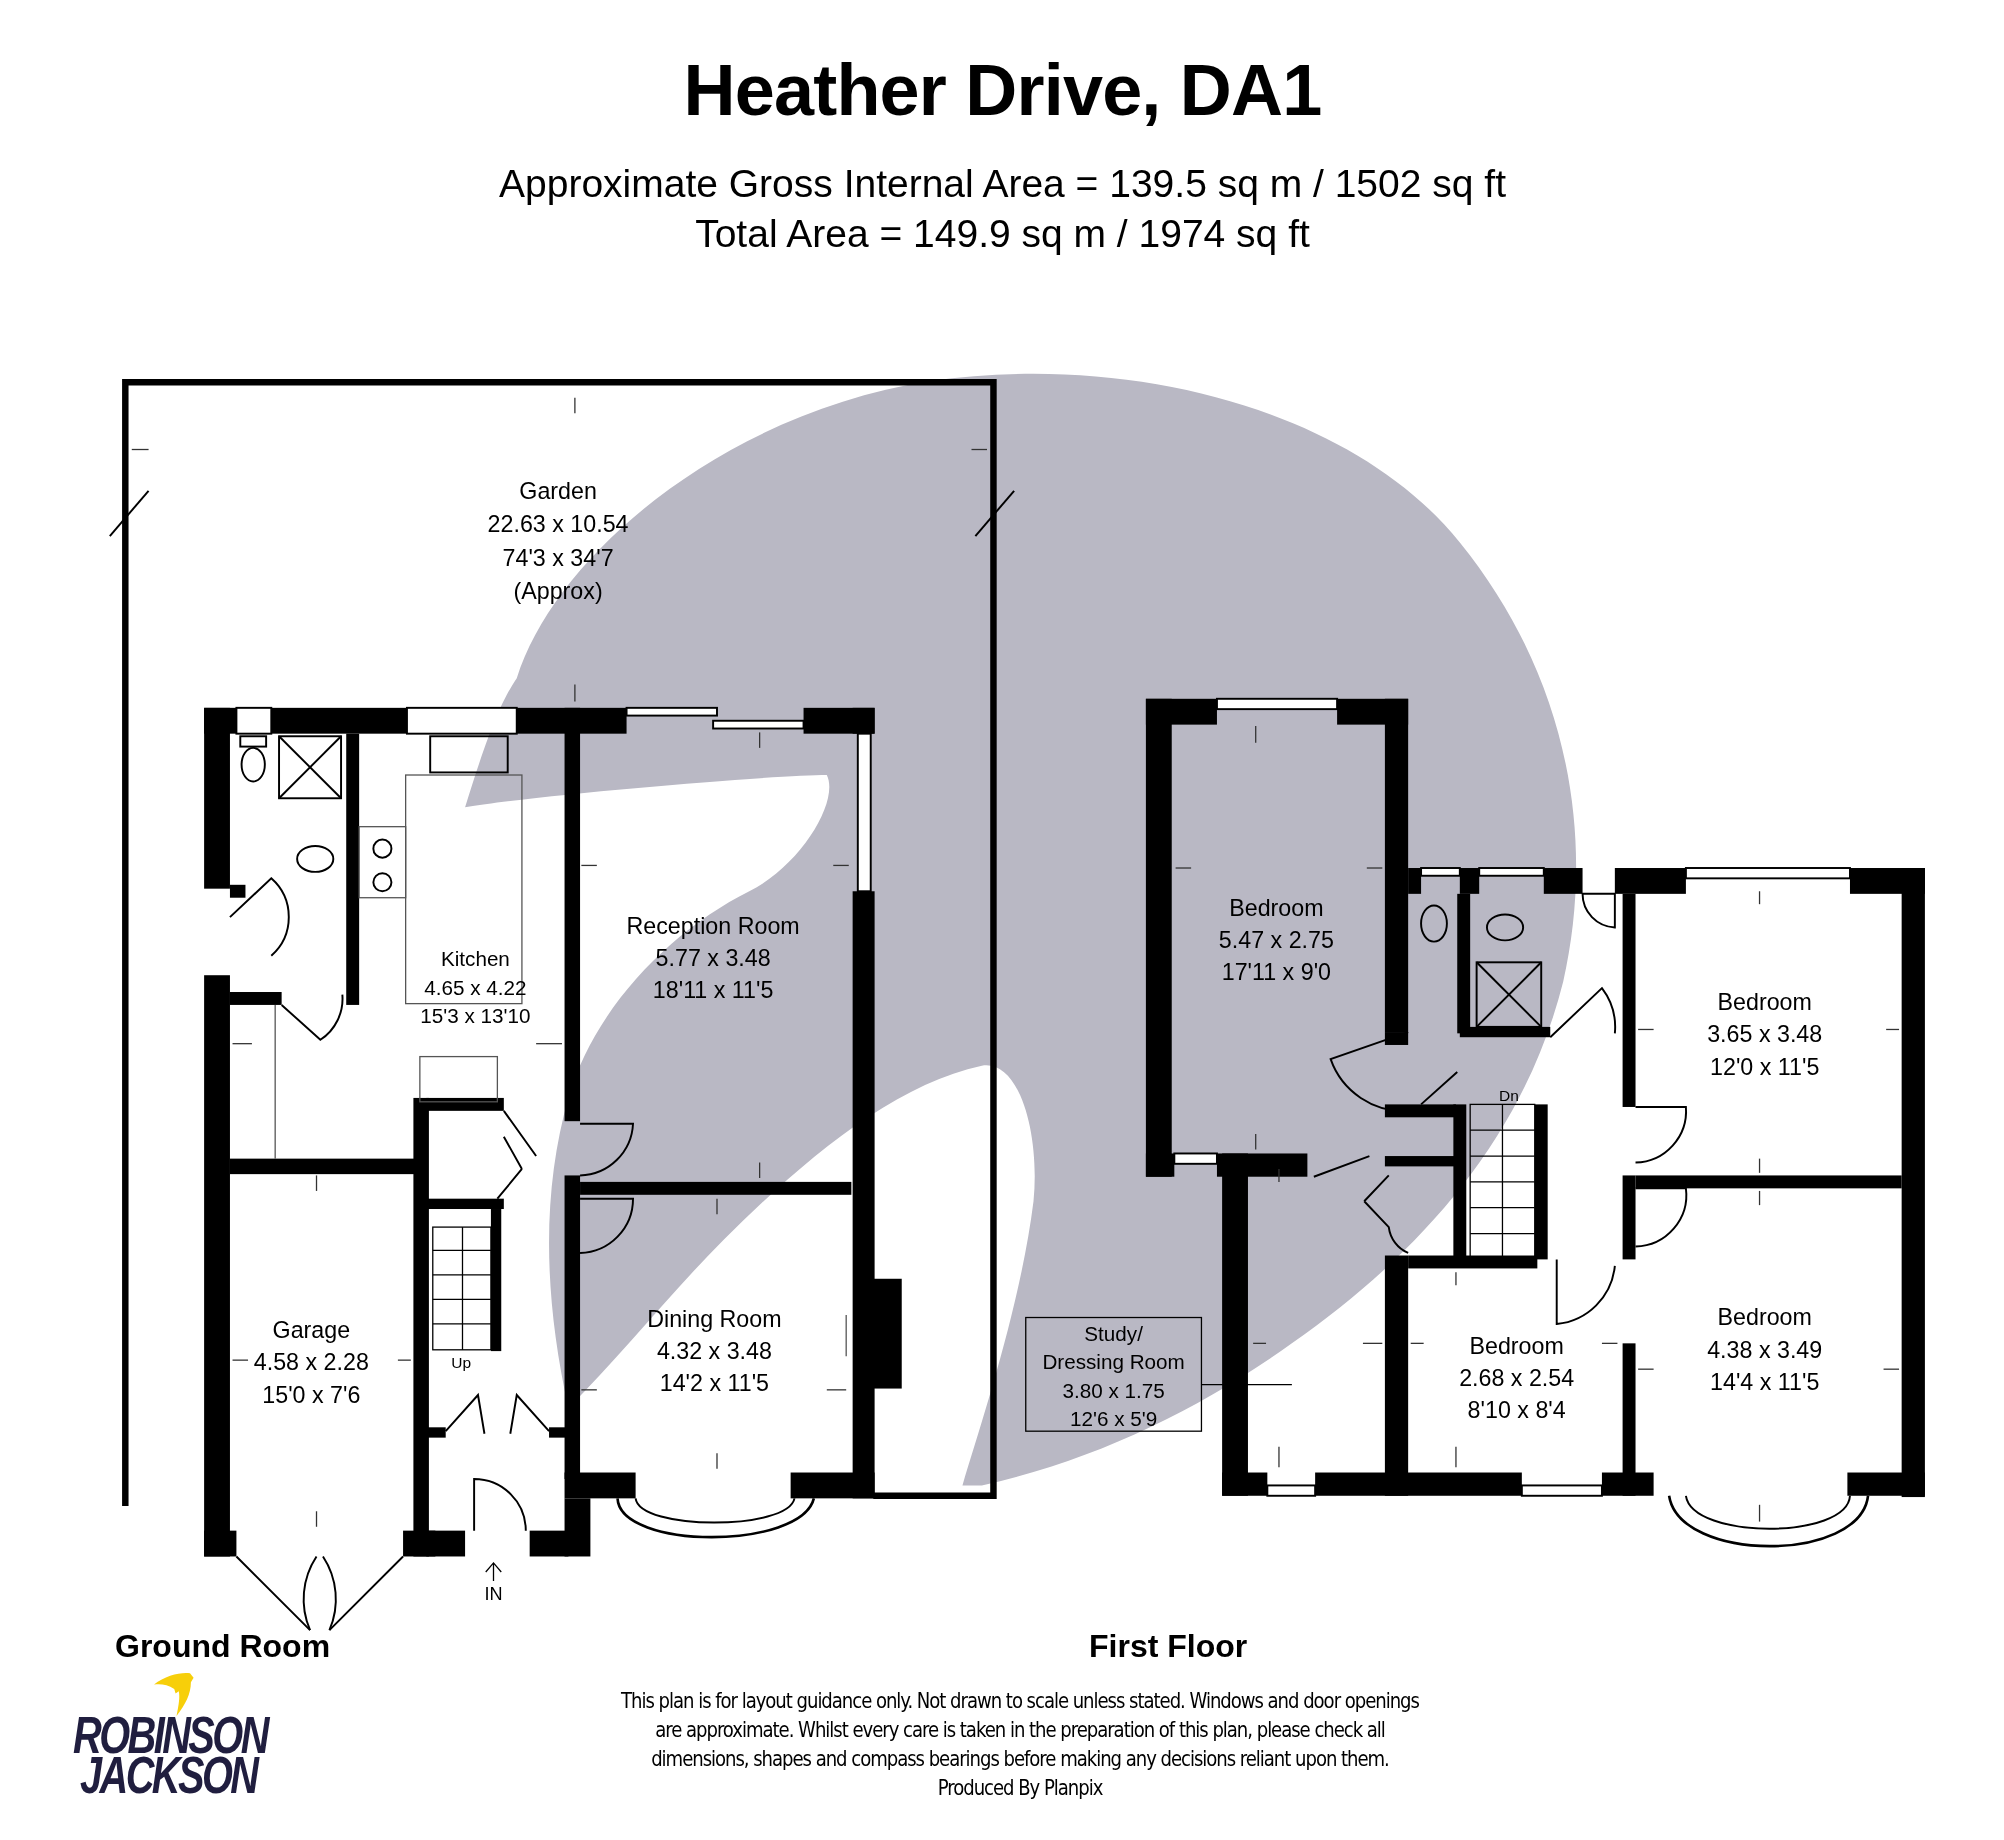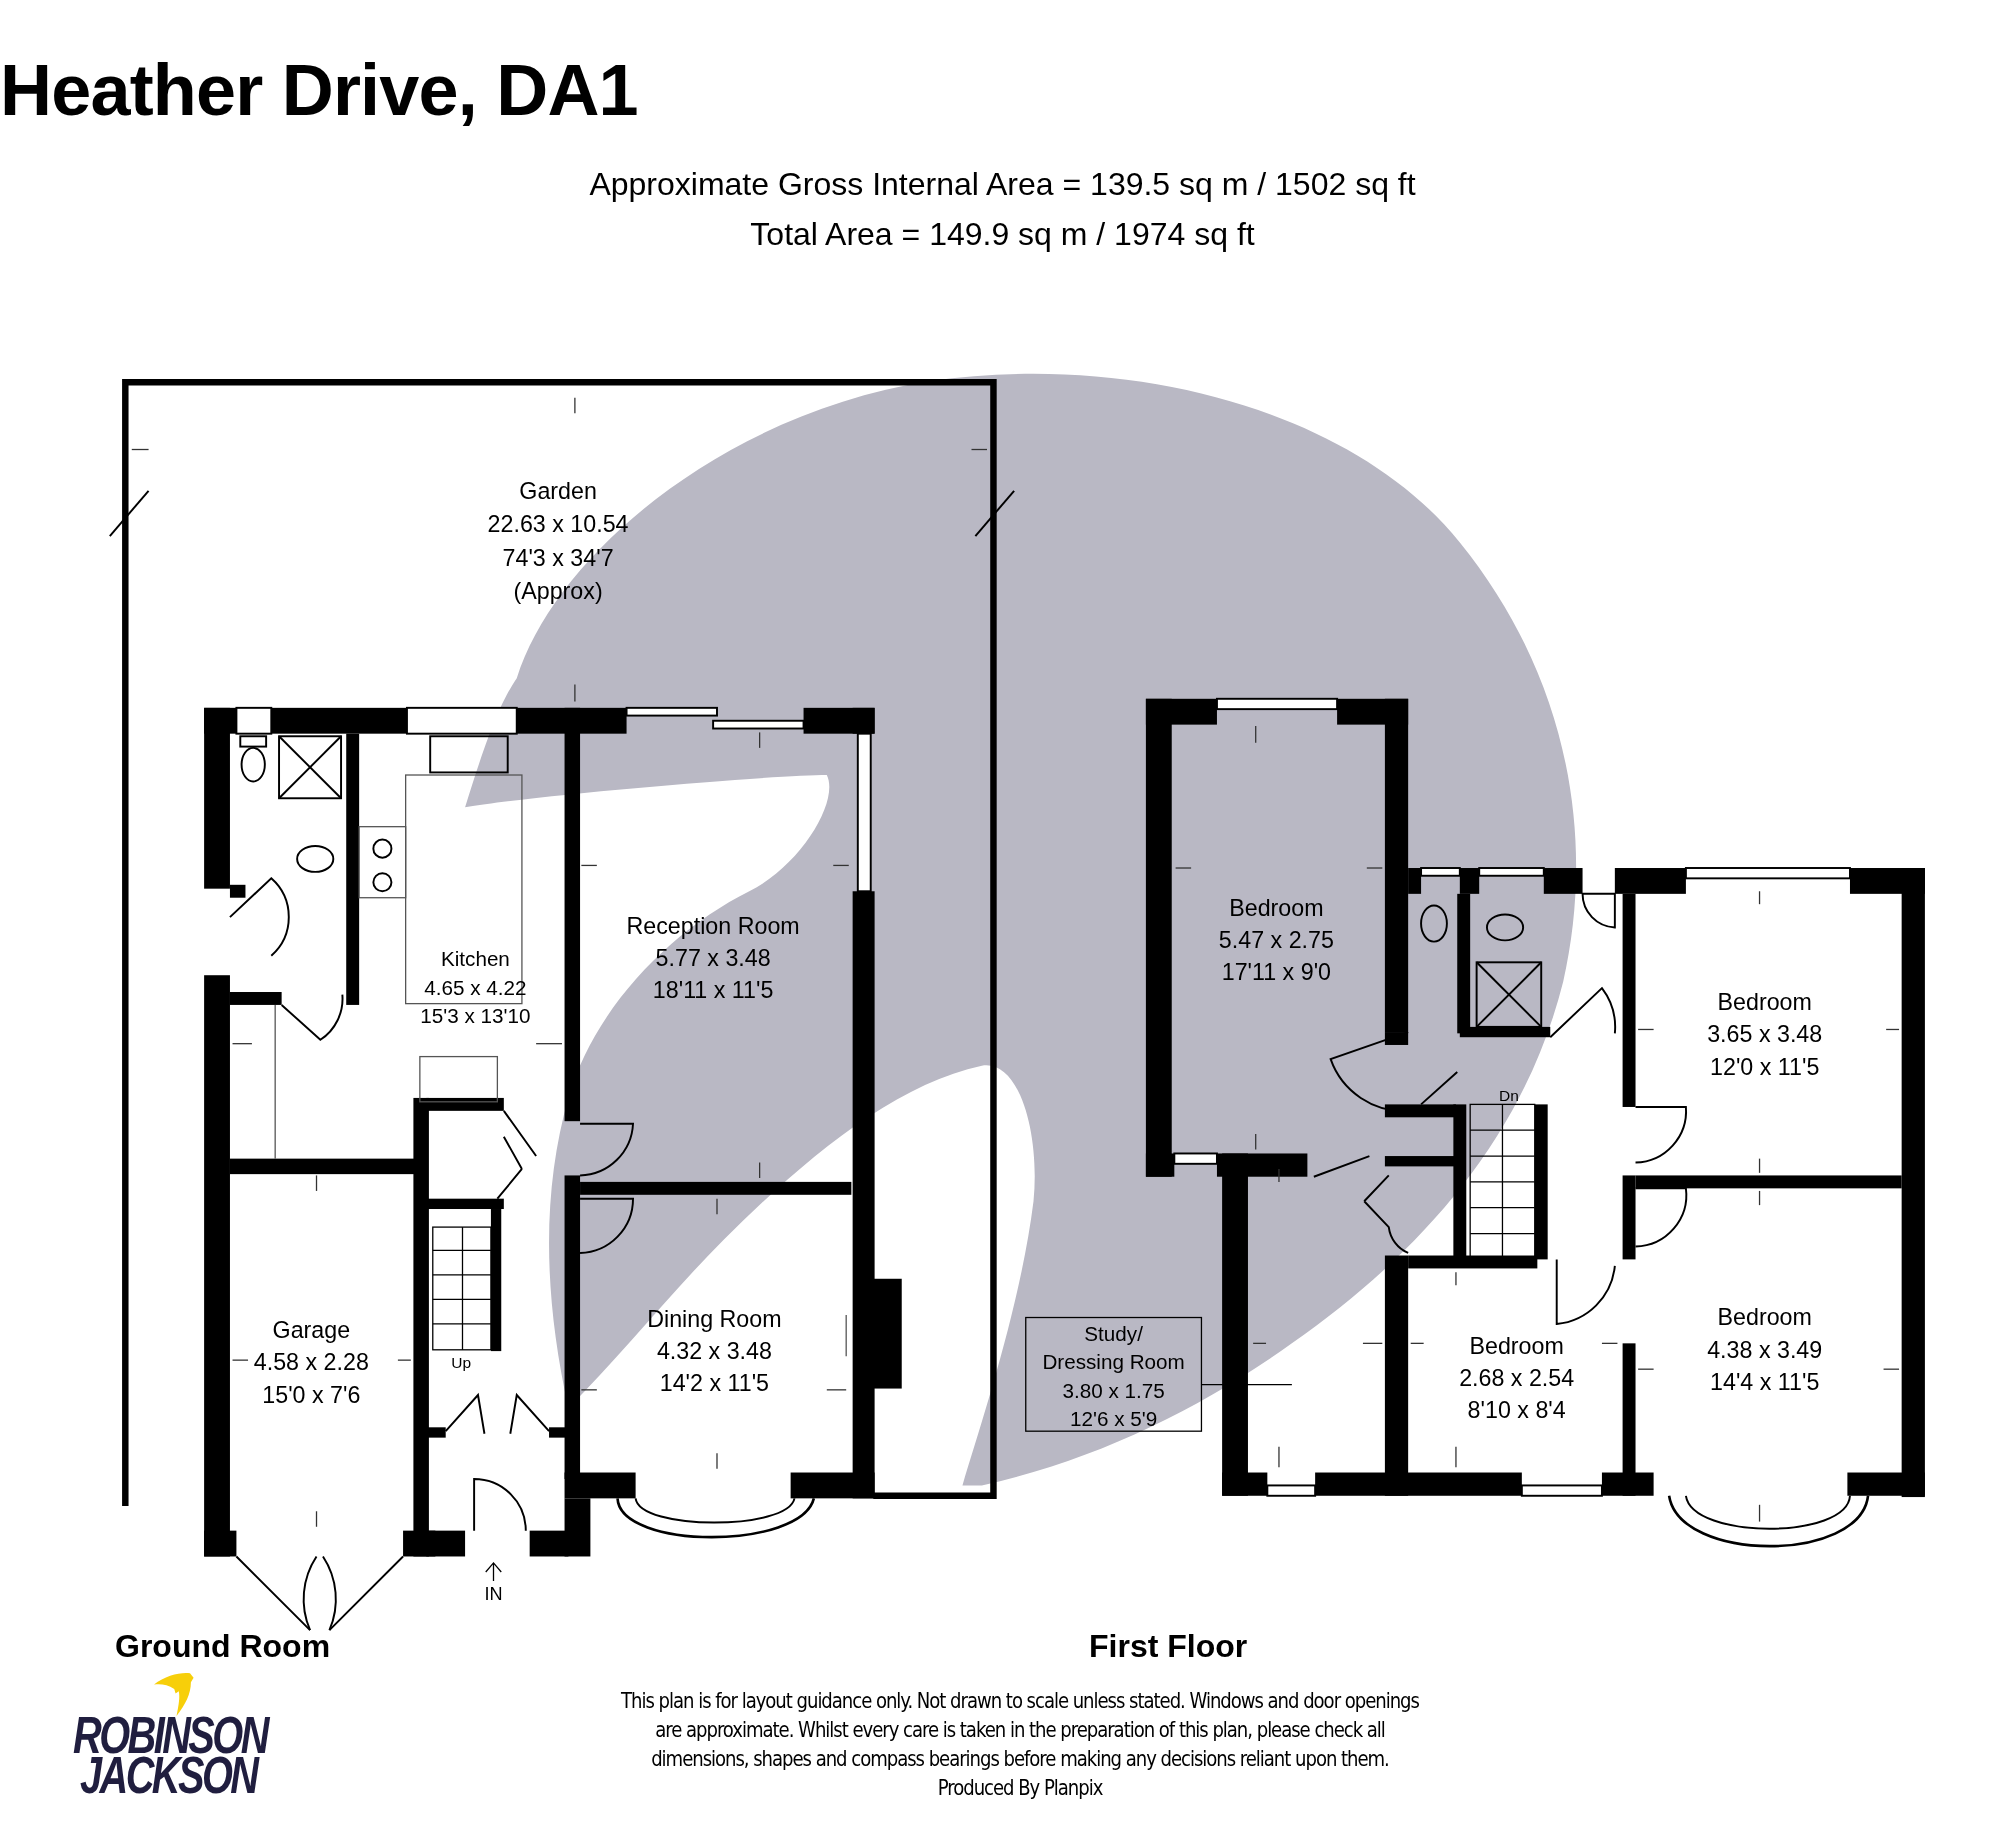--- a/index.html
+++ b/index.html
@@ -1,20 +1,20 @@
 <!DOCTYPE html>
 <html style="font-size:6.5px"><head>
 <meta charset="utf-8">
 <style>
   html, body { margin:0; padding:0; background:#ffffff; }
   body { width:2005px; height:1840px; overflow:hidden; position:relative; font-family:"Liberation Sans", sans-serif; color:#000; }
   #plan { position:absolute; left:0; top:0; width:2005px; height:1840px; }
-  .title { position:absolute; left:0; width:2005px; text-align:left; font-family:"Liberation Sans", sans-serif; }
+  .title { position:absolute; left:0; width:2005px; text-align:center; font-family:"Liberation Sans", sans-serif; }
   #main-title { top:49px; font-size:72px; font-weight:bold; letter-spacing:-0.8px; }
-  .area-line { font-size:32px; line-height:50px; }
+  .area-line { font-size:39px; line-height:50px; }
   #area-block { position:absolute; top:159px; left:0; width:2005px; text-align:center; }
   .floor-label { position:absolute; font-size:32px; font-weight:bold; }
   #disclaimer { position:absolute; left:467px; top:1687px; width:1106px; text-align:center; font-family:"DejaVu Sans", sans-serif; font-size:21px; line-height:29px; letter-spacing:-1.2px; transform:scaleX(0.86); transform-origin:center top; }
   #logo { position:absolute; left:73px; top:1671px; width:211px; height:122px; }
   .logo-text { position:absolute; left:0; font-family:"Liberation Sans", sans-serif; font-weight:bold; font-style:italic; color:#201e3f; font-size:51px; letter-spacing:-3.3px; transform:scaleX(0.78); transform-origin:left top; line-height:1; }
   svg text { font-family:"Liberation Sans", sans-serif; }
 </style>
 </head>
 <body>
 

